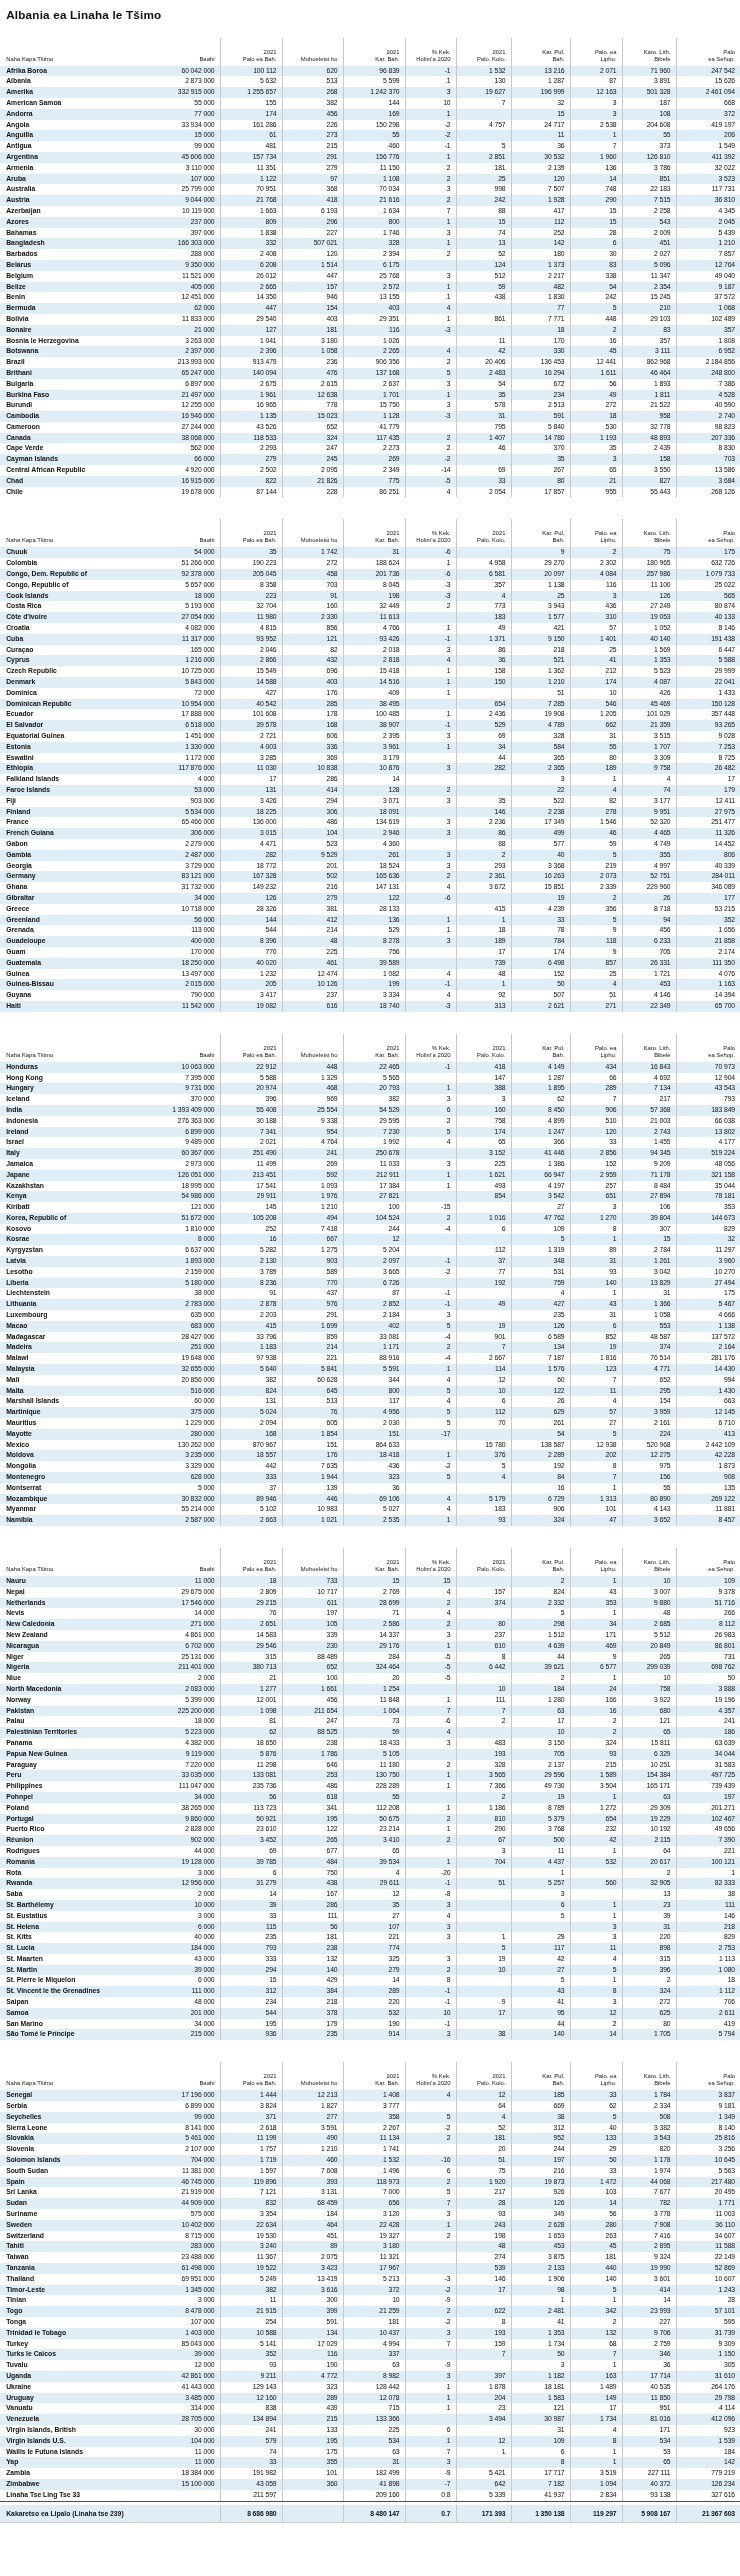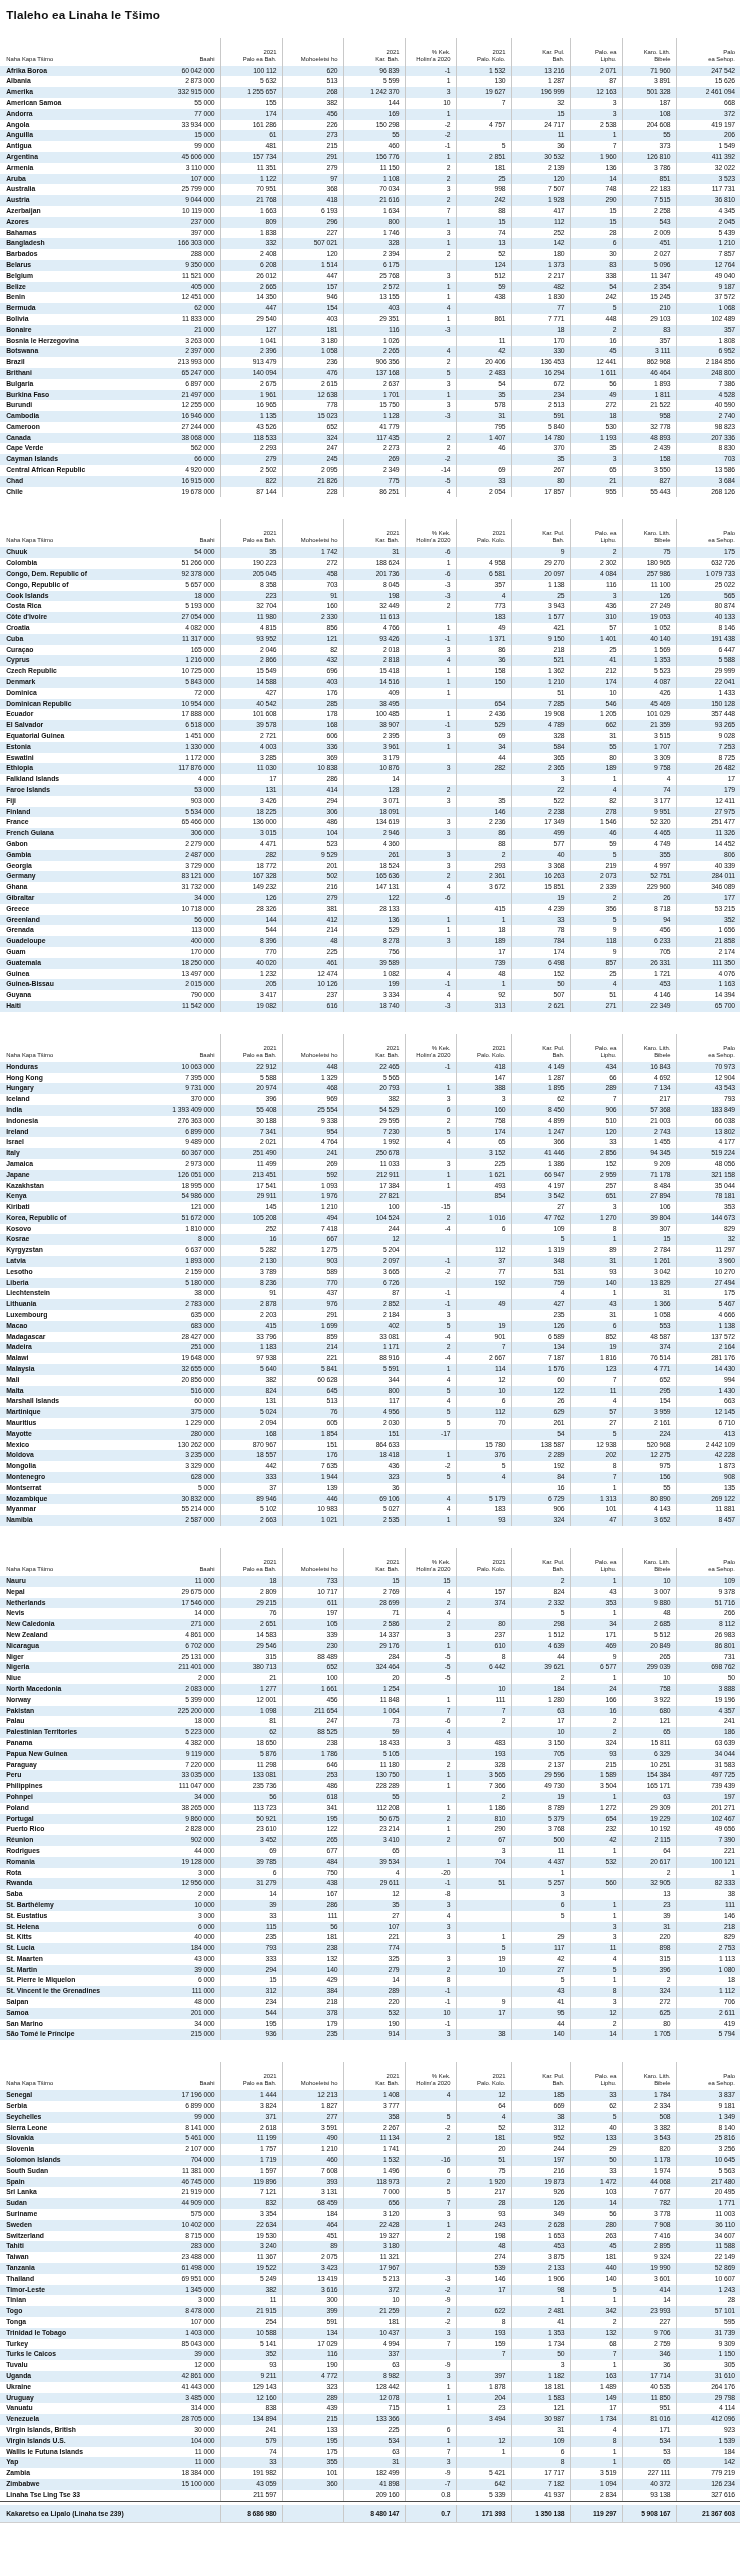--- a/index.html
+++ b/index.html
@@ -35,21 +35,21 @@
   table.total-tbl { margin-top:3.1px; }
   .total-tbl td {
     font-weight:bold; height:17.3px; line-height:17.3px;
     background:#dfedf7; border-bottom:0.6px solid #cfcfcf;
   }
 </style>
 </head>
 <body>
 
 <div class="page">
-  <h1 class="page-title">Tlaleho ea Linaha le Tšimo</h1>
+  <h1 class="page-title">Albania ea Linaha le Tšimo</h1>
   <div id="tables-host">
       <table class="tbl sec first">
         <colgroup>
           <col style="width: 154px;">
           <col style="width: 66px;">
           <col style="width: 62px;">
           <col style="width: 61px;">
           <col style="width: 62px;">
           <col style="width: 51px;">
           <col style="width: 55px;">

